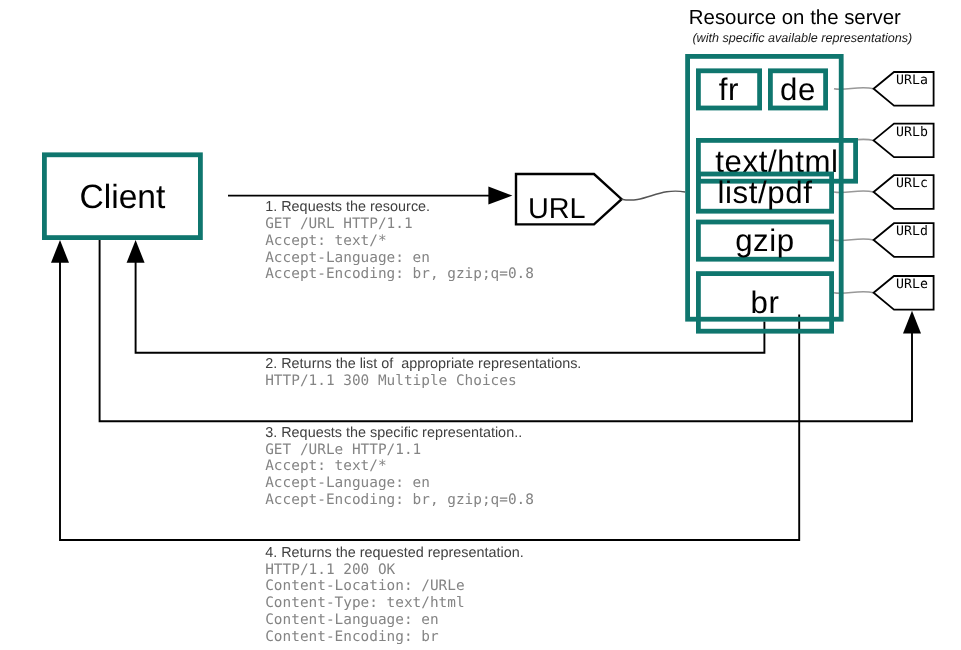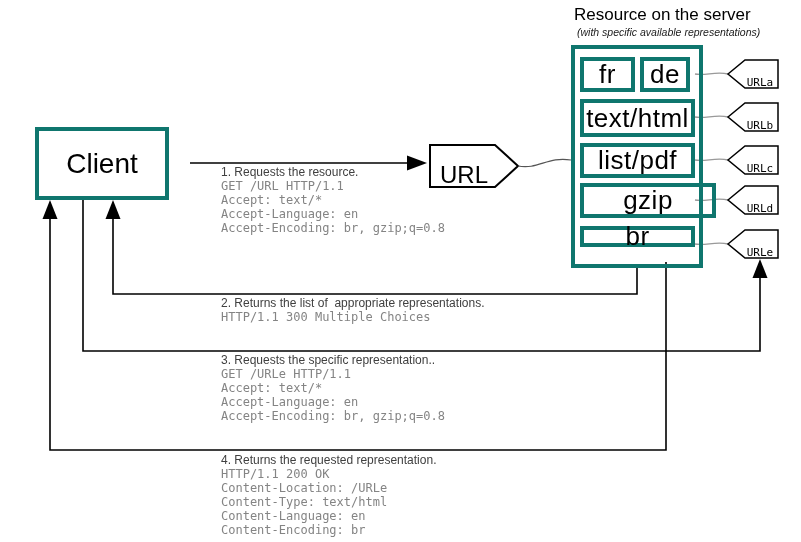--- a/index.html
+++ b/index.html
@@ -28,39 +28,38 @@
     display: flex;
     align-items: center;
     justify-content: center;
     color: #000;
   }
   #client-box { left: 35px; top: 127px; width: 134px; height: 73px; font-size: 28px; }
   #server-box { left: 571px; top: 45px; width: 132px; height: 223px; }
   .rep-box { font-size: 26px; letter-spacing: 0.5px; }
   #rep-fr   { left: 580px; top: 57px;  width: 55px;  height: 35px; }
   #rep-de   { left: 640px; top: 57px;  width: 50px;  height: 35px; }
-  #rep-html { left: 580px; top: 99px;  width: 115px; height: 38px; }
+  #rep-html { left: 580px; top: 115px;  width: 135px; height: 38px; }
   #rep-pdf  { left: 580px; top: 143px; width: 115px; height: 35px; }
-  #rep-gzip { left: 580px; top: 183px; width: 136px; height: 35px; }
-  #rep-br   { left: 580px; top: 226px; width: 115px; height: 21px; }
+  #rep-gzip { left: 580px; top: 183px; width: 115px; height: 35px; }
+  #rep-br   { left: 580px; top: 226px; width: 115px; height: 52px; }
   .overlay-label {
     position: absolute;
     display: flex;
     align-items: center;
     justify-content: center;
     color: #000;
   }
   #url-node-label { left: 430px; top: 145px; width: 68px; height: 60px; font-size: 24px; }
   .tag-label {
     position: absolute;
     left: 742px;
     width: 36px;
     height: 44px;
     display: flex;
-    align-items: center;
     justify-content: center;
     font-family: "DejaVu Sans Mono", monospace;
     font-size: 11px;
     color: #000;
   }
   #tag-a { top: 60px; }
   #tag-b { top: 103px; }
   #tag-c { top: 146px; }
   #tag-d { top: 186px; }
   #tag-e { top: 230px; }

